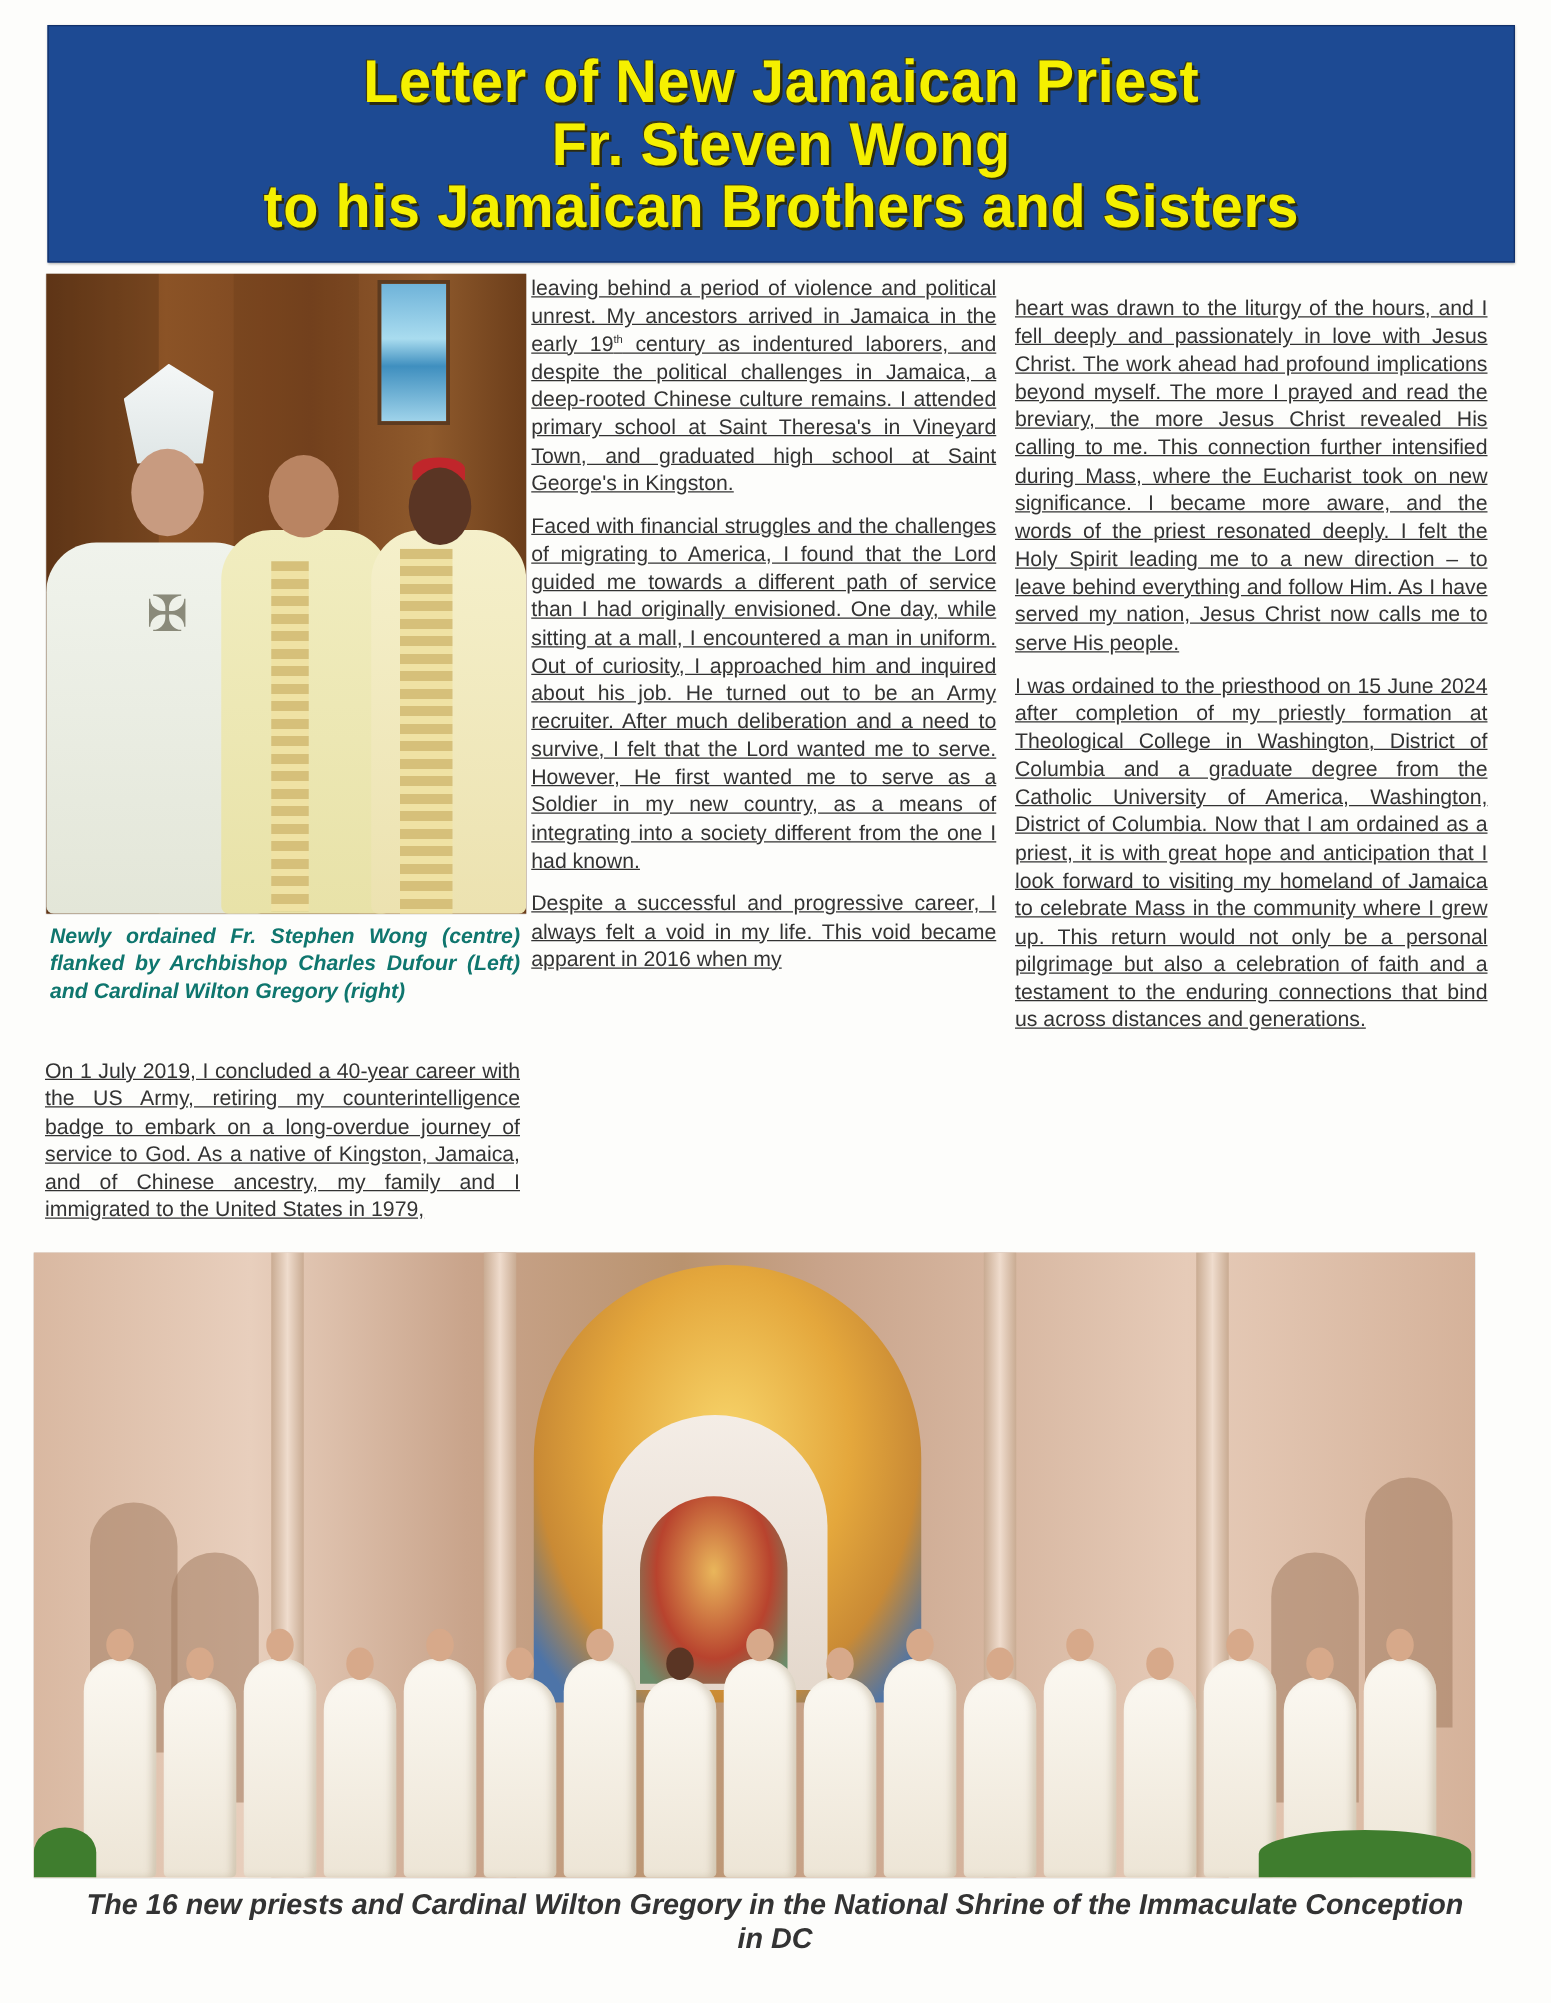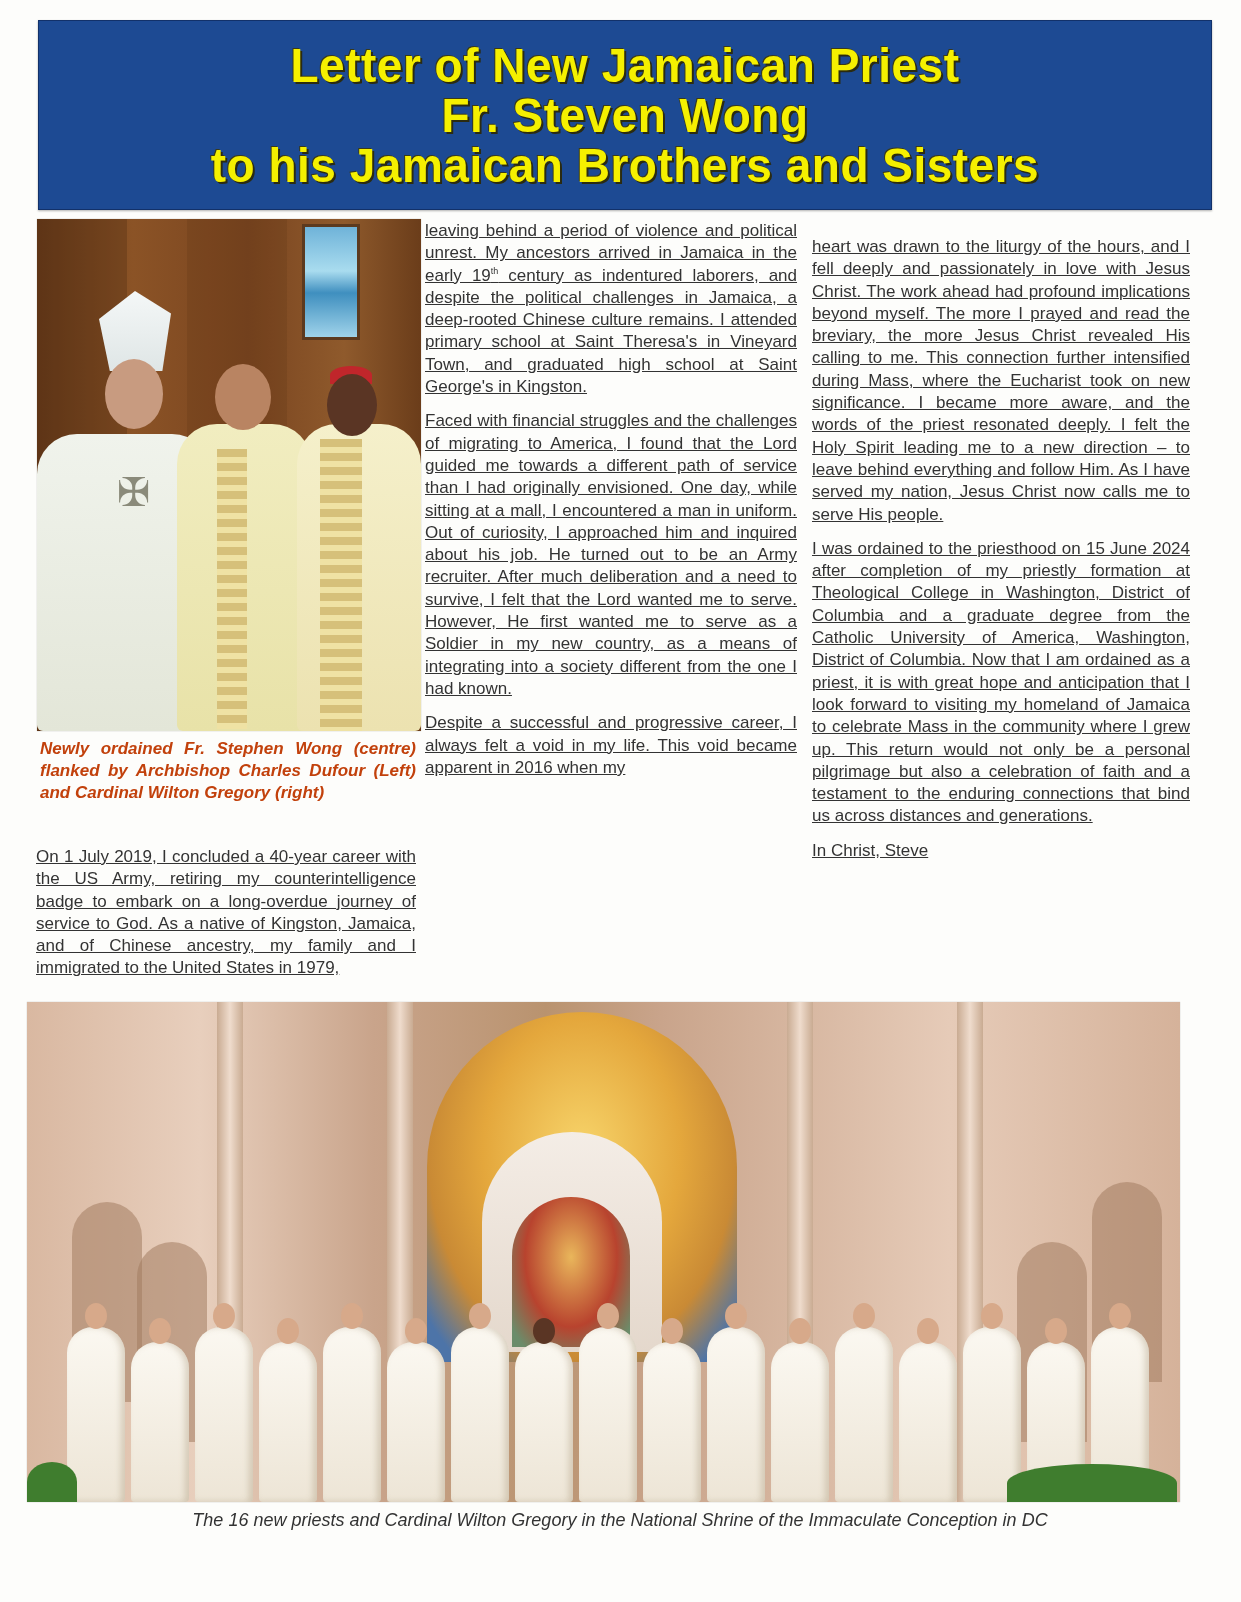--- a/index.html
+++ b/index.html
@@ -21,25 +21,25 @@
     .col {
       position: absolute; font-size: 17px; line-height: 22.3px; text-align: justify; color: #333; text-decoration: underline;
     }
     .col p { margin: 0 0 12px 0; }
     .col1 { left: 36px; top: 846px; width: 380px; }
     .col2 { left: 425px; top: 220px; width: 372px; }
     .col3 { left: 812px; top: 236px; width: 378px; }
     sup { font-size: 9px; line-height: 0; }
     .caption1 {
       position: absolute; left: 40px; top: 738px; width: 376px; font-size: 17px; line-height: 22px;
-      font-style: italic; font-weight: bold; color: #c2410c; text-align: justify;
+      font-style: italic; font-weight: bold; color: #0f766e; text-align: justify;
     }
     .caption2 {
       position: absolute; left: 60px; top: 1510px; width: 1120px; text-align: center;
-      font-size: 18px; font-style: italic; font-weight: normal; color: #333;
+      font-size: 23px; font-style: italic; font-weight: bold; color: #333;
     }
     
     .photo1 {
       position: absolute; left: 37px; top: 219px; width: 384px; height: 512px; overflow: hidden;
       background: linear-gradient(90deg, #6a3c1a 0%, #8b5326 25%, #7a4520 55%, #8f5a2c 80%, #6b3d1a 100%);
     }
     .photo1 .panel { position: absolute; background: rgba(60,30,10,0.25); }
     .photo1 .window {
       position: absolute; left: 265px; top: 5px; width: 52px; height: 110px;
       background: linear-gradient(180deg, #6fb3d9 0%, #a9dcef 40%, #3f8fbf 60%, #9fd3ea 100%);
@@ -124,21 +124,20 @@
 
 <div class="col col2" data-name="article-column-2">
   <p data-name="paragraph"><span data-name="text-run">leaving behind a period of violence and political unrest.  My ancestors arrived in Jamaica in the early 19</span><sup data-name="superscript">th</sup><span data-name="text-run"> century as indentured laborers, and despite the political challenges in Jamaica, a deep-rooted Chinese culture remains.  I attended primary school at Saint Theresa's in Vineyard Town, and graduated high school at Saint George's in Kingston.</span></p>
   <p data-name="paragraph">Faced with financial struggles and the challenges of migrating to America, I found that the Lord guided me towards a different path of service than I had originally envisioned.  One day, while sitting at a mall, I encountered a man in uniform.  Out of curiosity, I approached him and inquired about his job. He turned out to be an Army recruiter.  After much deliberation and a need to survive, I felt that the Lord wanted me to serve. However, He first wanted me to serve as a Soldier in my new country, as a means of integrating into a society different from the one I had known.</p>
   <p data-name="paragraph">Despite a successful and progressive career, I always felt a void in my life. This void became apparent in 2016 when my</p>
 </div>
 
 <div class="col col3" data-name="article-column-3">
   <p data-name="paragraph">heart was drawn to the liturgy of the hours, and I fell deeply and passionately in love with Jesus Christ.  The work ahead had profound implications beyond myself. The more I prayed and read the breviary, the more Jesus Christ revealed His calling to me.  This connection further intensified during Mass, where the Eucharist took on new significance.  I became more aware, and the words of the priest resonated deeply.  I felt the Holy Spirit leading me to a new direction – to leave behind everything and follow Him.  As I have served my nation, Jesus Christ now calls me to serve His people.</p>
   <p data-name="paragraph">I was ordained to the priesthood on 15 June 2024 after completion of my priestly formation at Theological College in Washington, District of Columbia and a graduate degree from the Catholic University of America, Washington, District of Columbia.  Now that I am ordained as a priest, it is with great hope and anticipation that I look forward to visiting my homeland of Jamaica to celebrate Mass in the community where I grew up.  This return would not only be a personal pilgrimage but also a celebration of faith and a testament to the enduring connections that bind us across distances and generations.</p>
-  <p data-name="signoff">In Christ, Steve</p>
 </div>
 
 <div class="photo2" data-name="photo-new-priests">
   <div class="column" style="left:190px;top:0;height:500px;" data-name="pillar"></div>
   <div class="column" style="left:360px;top:0;height:500px;" data-name="pillar"></div>
   <div class="column" style="left:760px;top:0;height:500px;" data-name="pillar"></div>
   <div class="column" style="left:930px;top:0;height:500px;" data-name="pillar"></div>
   <div class="arch" style="left:45px;top:200px;" data-name="arch"></div>
   <div class="arch" style="left:110px;top:240px;" data-name="arch"></div>
   <div class="arch" style="left:990px;top:240px;" data-name="arch"></div>

